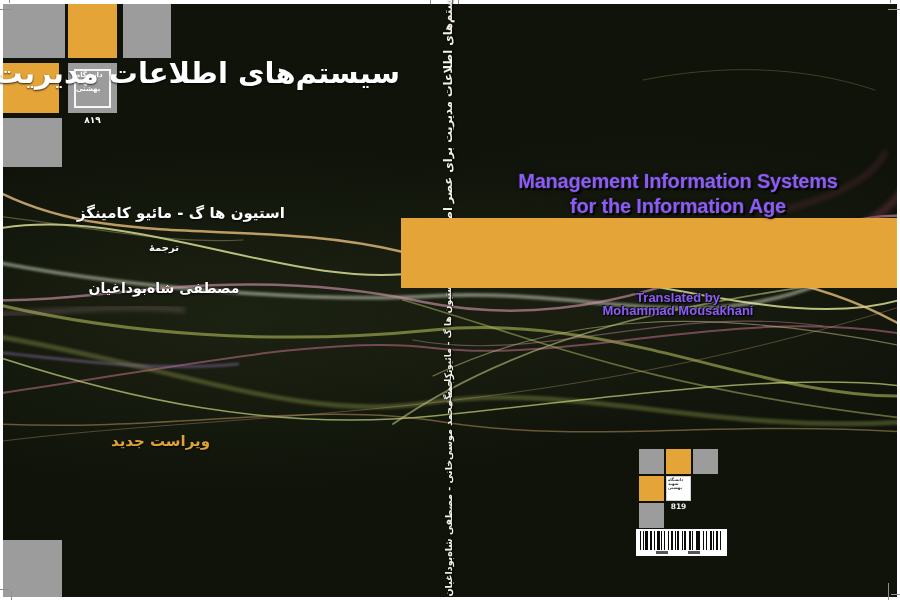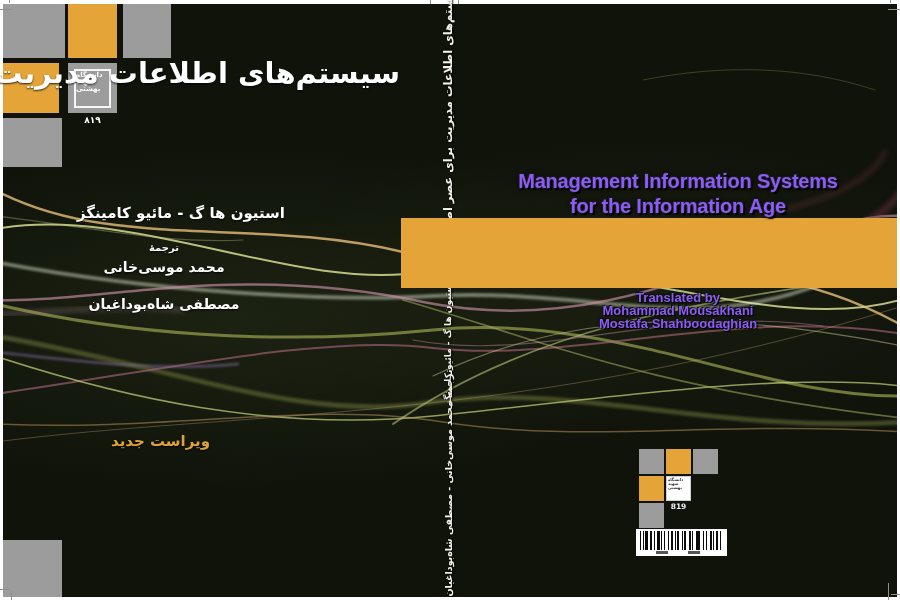--- a/index.html
+++ b/index.html
@@ -29,21 +29,21 @@
     text-shadow:0 1px 2px rgba(0,0,0,.8);}
   .back-title2{position:absolute;left:124px;top:103px;font-size:29px;
     text-shadow:0 1px 2px rgba(0,0,0,.8);}
   .back-authors{position:absolute;left:100px;top:204px;width:185px;font-size:15px;
     text-shadow:0 1px 2px rgba(0,0,0,.9);}
   .back-trlabel{position:absolute;left:94px;top:242px;width:140px;font-size:10px;
     text-shadow:0 1px 2px rgba(0,0,0,.9);}
   .back-tr1{position:absolute;left:84px;top:259px;width:160px;font-size:14px;
     text-shadow:0 1px 2px rgba(0,0,0,.9);}
   .back-tr2{position:absolute;left:84px;top:280px;width:160px;font-size:14px;
-    text-shadow:0 1px 2px rgba(0,0,0,.9);margin-top:16px;}
+    text-shadow:0 1px 2px rgba(0,0,0,.9);}
   .back-edition{position:absolute;left:88px;top:432px;width:145px;font-size:15px;
     color:var(--gold);text-shadow:0 1px 2px rgba(0,0,0,.9);}
 
   
   .seal{overflow:hidden;direction:rtl;text-align:left;font-weight:700;line-height:1.02;}
   .seal-big{position:absolute;left:74px;top:69px;width:37px;height:39px;
     border:2px solid #f6f6f6;color:#fdfdfd;font-size:7px;padding-top:1px;}
   .code-big{position:absolute;left:68px;top:115px;width:49px;font-size:9px;}
   .seal-spine{position:absolute;left:432px;top:238px;width:35px;height:30px;
     border:2px solid #2c2410;color:#2c2410;font-size:5.5px;}
@@ -137,39 +137,37 @@
     <div class="sq gray" style="left:3px;top:540px;width:59px;height:57px"></div>
 
     <div class="seal seal-big">
       <span>دانشگاه شهید بهشتی</span>
     </div>
     <div class="fa center code-big">۸۱۹</div>
 
     <div class="fa back-title1">سیستم‌های اطلاعات مدیریت</div>
     <div class="fa center back-authors">استیون ها گ - مائیو کامینگز</div>
     <div class="fa center back-trlabel">ترجمهٔ</div>
-    <div class="fa center back-tr1">محمد موسی‌خانی</div>
     <div class="fa center back-tr2">مصطفی شاه‌بوداغیان</div>
     <div class="fa center back-edition">ویراست جدید</div>
 
     <div class="spine-text spine-title">سیستم‌های اطلاعات مدیریت برای عصر اطلاعات</div>
     <div class="seal seal-spine">
       <span>دانشگاه شهید بهشتی</span>
     </div>
     <div class="fa center code-spine">۸۱۹</div>
     <div class="spine-text spine-authors">استیون ها گ - مائیو کامینگز</div>
     <div class="spine-text spine-translators">ترجمه محمد موسی‌خانی - مصطفی شاه‌بوداغیان</div>
 
     <div class="band"></div>
 
     <div class="en front-title ft1">Management Information Systems</div>
     <div class="en front-title ft2">for the Information Age</div>
     <div class="en front-credit fc-tr1">Mohammad Mousakhani</div>
     <div class="en front-credit fc-trby">Translated by</div>
-    <div class="en front-credit fc-tr2">Mostafa Shahboodaghian</div>
 
     <div class="sq gray" style="left:639px;top:449px;width:25px;height:25px"></div>
     <div class="sq amber" style="left:666px;top:449px;width:25px;height:25px"></div>
     <div class="sq gray" style="left:693px;top:449px;width:25px;height:25px"></div>
     <div class="sq amber" style="left:639px;top:476px;width:25px;height:25px"></div>
     <div class="sq gray" style="left:639px;top:503px;width:25px;height:25px"></div>
 
     <div class="seal seal-front">
       <span>دانشگاه شهید بهشتی</span>
     </div>

